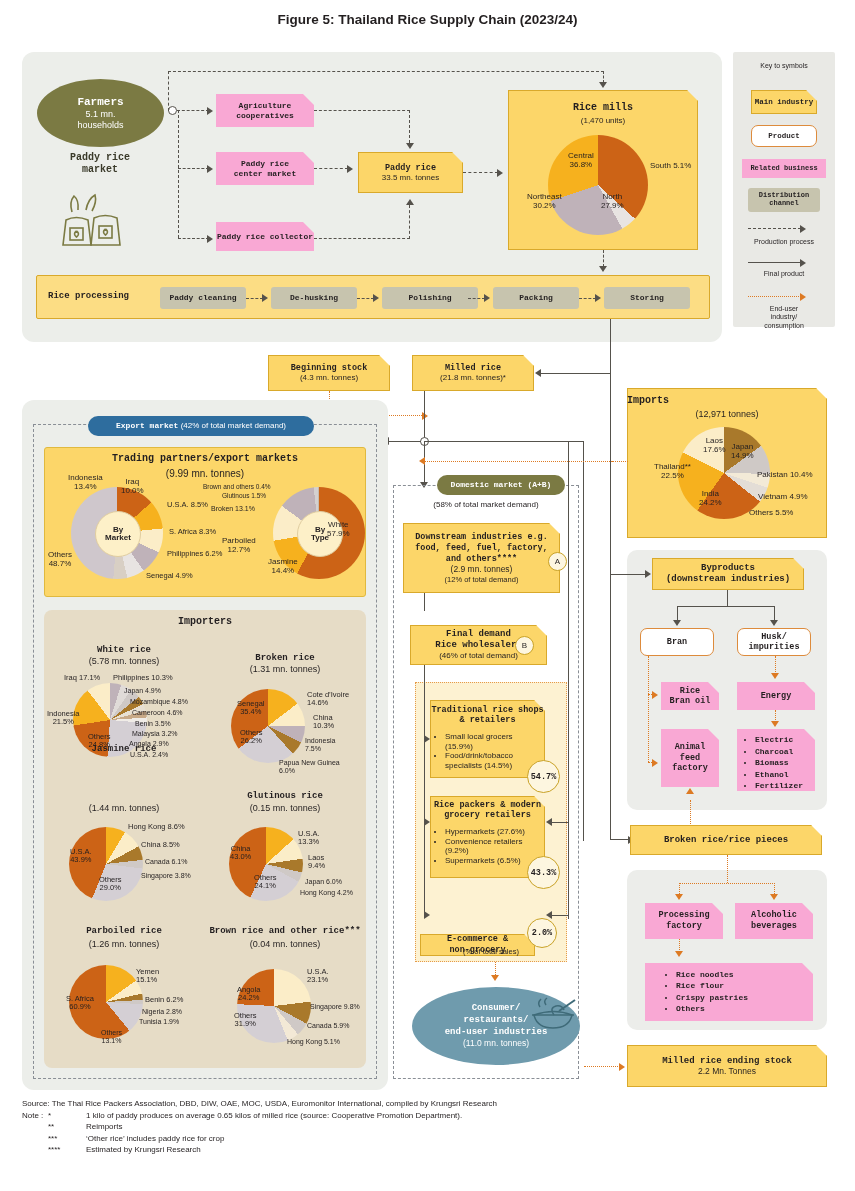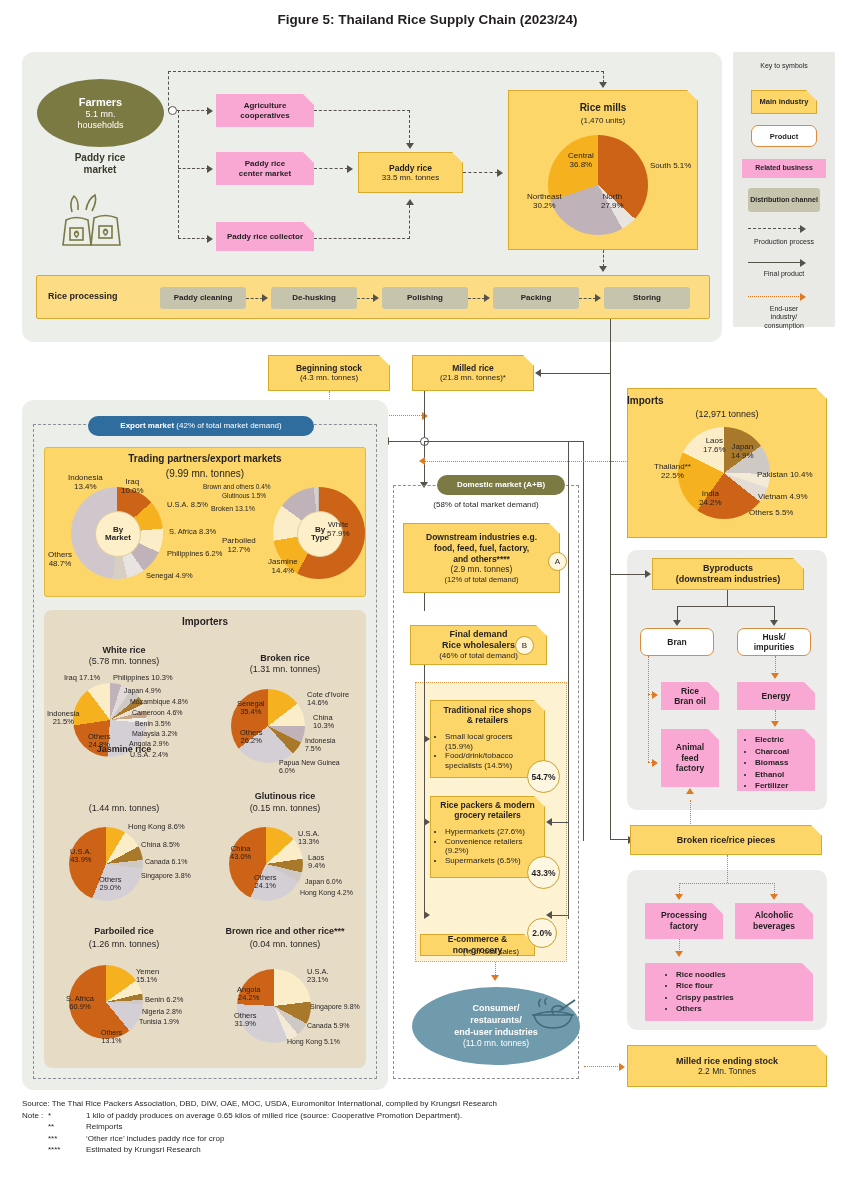--- a/index.html
+++ b/index.html
@@ -47,21 +47,21 @@
   .arw-l{border-right:6px solid #55524c;border-top:4px solid transparent;border-bottom:4px solid transparent;}
   .arw-d{border-top:6px solid #55524c;border-left:4px solid transparent;border-right:4px solid transparent;}
   .arw-u{border-bottom:6px solid #55524c;border-left:4px solid transparent;border-right:4px solid transparent;}
   .arwo-r{border-left:6px solid #dd7a23;border-top:4px solid transparent;border-bottom:4px solid transparent;}
   .arwo-l{border-right:6px solid #dd7a23;border-top:4px solid transparent;border-bottom:4px solid transparent;}
   .arwo-d{border-top:6px solid #dd7a23;border-left:4px solid transparent;border-right:4px solid transparent;}
   .arwo-u{border-bottom:6px solid #dd7a23;border-left:4px solid transparent;border-right:4px solid transparent;}
   .joint{width:9px;height:9px;border-radius:50%;background:#fff;border:1.5px solid #55524c;} .t65{font-size:6.5px;} .t7{font-size:7px;}
   .t75{font-size:7.5px;} .t8{font-size:8px;} .t85{font-size:8.5px;}
   .t9{font-size:9px;} .t10{font-size:10px;} .t11{font-size:11px;}
-  .b{font-weight:bold;}
+  .b{font-weight:bold;font-family:Liberation Mono, monospace;}
   .lbl{position:absolute;white-space:nowrap;}
 
   
   .pie{border-radius:50%;}
   .donut-hole{position:absolute;border-radius:50%;background:#fdf0c8;
       border:1px solid #e0cda0;display:flex;align-items:center;justify-content:center;
       text-align:center;line-height:1.05;}
 
   ul.bul{margin:2px 0 0 0;padding-left:11px;text-align:left;}
   ul.bul li{margin:0;padding:0;}
@@ -116,21 +116,21 @@
      background:conic-gradient(#cc6316 0 36.8%, #e8e4e2 36.8% 41.9%, #bfb2b9 41.9% 69.8%, #f6b11e 69.8% 100%);"></div>
 <div class="lbl t8" style="left:568px;top:152px;text-align:center;line-height:1.1;"><span>Central</span><br>36.8%</div>
 <div class="lbl t8" style="left:650px;top:161px;">South 5.1%</div>
 <div class="lbl t8" style="left:601px;top:193px;text-align:center;line-height:1.1;"><span>North</span><br>27.9%</div>
 <div class="lbl t8" style="left:527px;top:193px;text-align:center;line-height:1.1;"><span>Northeast</span><br>30.2%</div>
 
 <div class="abs yellow-lite" style="left:36px;top:275px;width:674px;height:44px;clip-path:none;border-radius:2px;"></div>
 <div class="abs t9 b" style="left:48px;top:291px;">Rice processing</div>
 <div class="abs dist node t8 b" style="left:160px;top:287px;width:86px;height:22px;">Paddy cleaning</div>
 <div class="abs dist node t8 b" style="left:271px;top:287px;width:86px;height:22px;">De-husking</div>
-<div class="abs dist node t8 b" style="left:382px;top:287px;width:86px;height:22px;">Polishing</div>
+<div class="abs dist node t8 b" style="left:382px;top:287px;width:96px;height:22px;">Polishing</div>
 <div class="abs dist node t8 b" style="left:493px;top:287px;width:86px;height:22px;">Packing</div>
 <div class="abs dist node t8 b" style="left:604px;top:287px;width:86px;height:22px;">Storing</div>
 
 <div class="abs joint" style="left:168px;top:106px;"></div>
 <div class="abs dash-h" style="left:177px;top:110px;width:32px;"></div>
 <div class="abs arw arw-r" style="left:207px;top:107px;"></div>
 <div class="abs dash-v" style="left:178px;top:110px;height:128px;"></div>
 <div class="abs dash-h" style="left:178px;top:168px;width:31px;"></div>
 <div class="abs arw arw-r" style="left:207px;top:165px;"></div>
 <div class="abs dash-h" style="left:178px;top:238px;width:31px;"></div>

